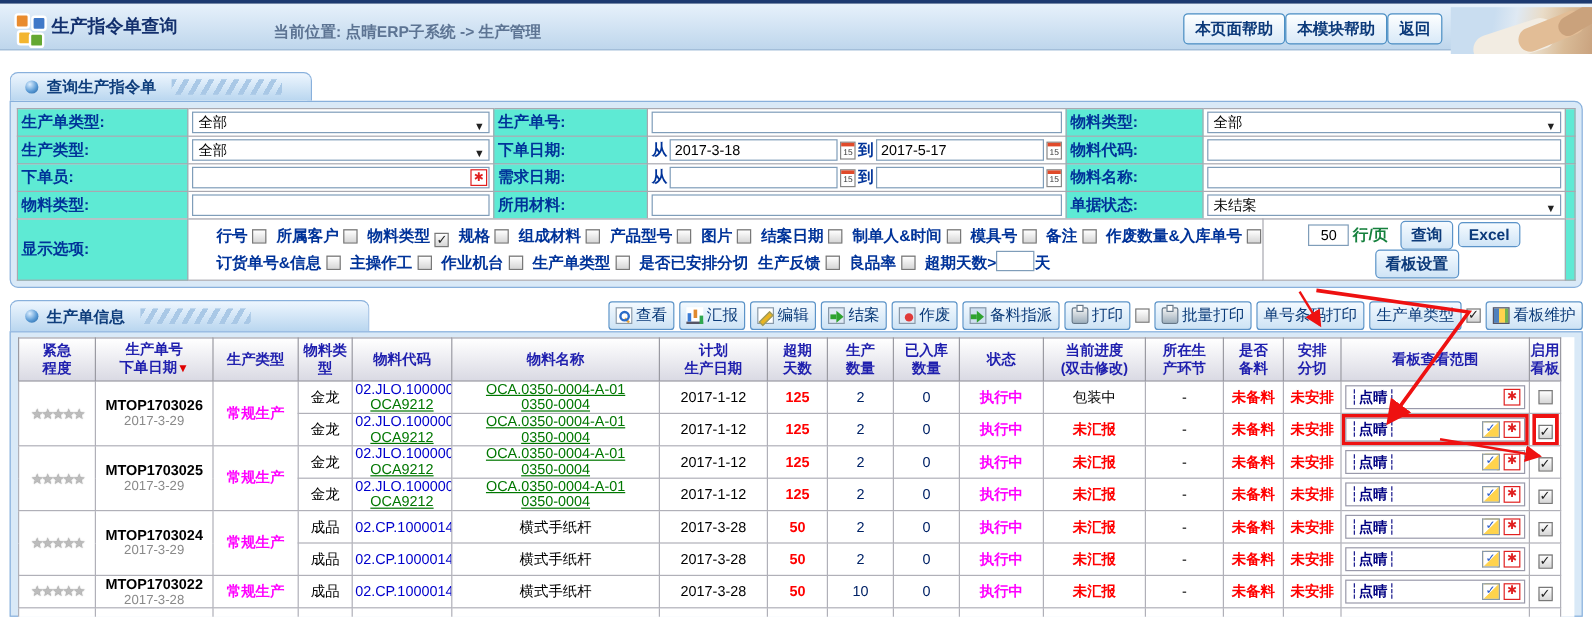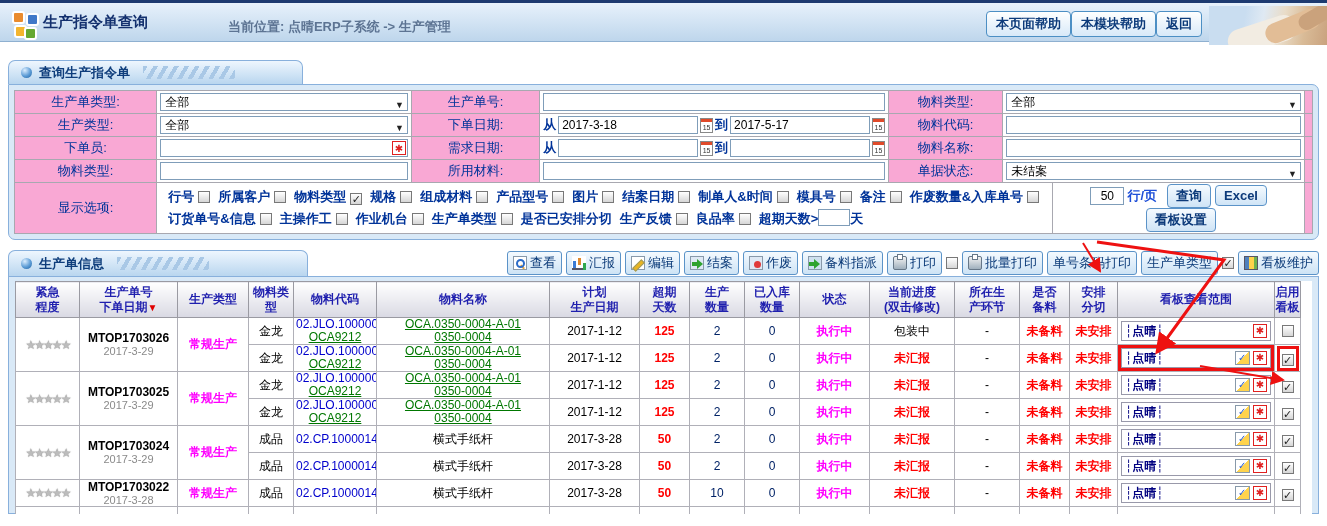--- a/index.html
+++ b/index.html
@@ -24,59 +24,59 @@
     padding:3px 9px; font-size:13px; font-weight:bold; color:#0c3a7a; cursor:pointer; }
   .photo { position:absolute; right:0; top:3px; width:118px; height:39px; overflow:hidden;
     background:linear-gradient(100deg,#c9ddf0 30%,#dfe9f3 45%,#e9dcc8 62%,#d9bb97 80%,#c9a27e 100%); }
   .photo i { position:absolute; display:block; }
   .ph1 { left:18px; top:16px; width:70px; height:26px; background:#f2ece2; border-radius:12px; transform:rotate(-18deg); }
   .ph2 { left:55px; top:10px; width:58px; height:20px; background:#e2bd96; border-radius:10px; transform:rotate(-22deg); }
   .ph3 { left:88px; top:2px; width:40px; height:16px; background:#caa27c; border-radius:8px; transform:rotate(-30deg); }
   
   .panel { position:absolute; left:8px; width:1311px; }
   .tabrow { display:flex; align-items:flex-end; height:24px; }
-  .tab { display:flex; align-items:center; gap:7px; width:295px; height:24px; padding:0 12px;
+  .tab { display:flex; align-items:center; gap:7px; width:252px; height:24px; padding:0 12px;
     background:linear-gradient(#eef6fe,#b9d6ef); border:1px solid #88b0dc; border-bottom:none;
     border-radius:7px 7px 0 0; }
   .sphere { width:11px; height:11px; border-radius:50%;
     background:radial-gradient(circle at 35% 30%,#dceeff,#5b9bd5 55%,#1d5fa0); }
   .tabtitle { font-size:13px; font-weight:bold; color:#0f3e7c; white-space:nowrap; }
   .stripes { width:92px; height:13px; margin-left:6px;
     background:repeating-linear-gradient(120deg,#a9c8e6 0 4px,rgba(0,0,0,0) 4px 9px); }
   .pbody { background:#d9e9f7; border:1px solid #88b0dc; border-radius:0 7px 7px 7px; padding:5px; }
   
   .ftable { width:100%; border-collapse:collapse; table-layout:fixed; background:#fff; }
   .ftable td { border:1px solid #a8a8b0; height:23px; padding:1px 3px; }
-  td.flabel { background:#f9a8d4; text-align:center; font-weight:normal; color:#003399; font-size:13px; white-space:nowrap; }
+  td.flabel { background:#5eead4; text-align:left; font-weight:bold; color:#003399; font-size:13px; white-space:nowrap; }
   td.ffield { background:#fff; }
   .sel { position:relative; background:#fff; border:1px solid #7f9db9; height:18px; line-height:16px;
     padding:0 16px 0 4px; font-size:12px; color:#000; cursor:pointer; }
   .sel .arr { position:absolute; right:3px; top:3px; font-size:9px; color:#222; }
   .tin { position:relative; background:#fff; border:1px solid #7f9db9; height:18px; line-height:16px;
     padding:0 16px 0 4px; font-size:12px; }
   .tin.noicon { padding-right:4px; }
   .ic-clear { position:absolute; right:1px; top:1px; width:14px; height:14px; background:#fff;
     border:1px solid #e02020; color:#e02020; font-size:10px; line-height:13px; text-align:center; cursor:pointer; }
   .daterow { display:flex; align-items:center; gap:2px; }
   .dlbl { font-weight:bold; color:#003399; font-size:13px; }
   .din { width:152px; background:#fff; border:1px solid #7f9db9; height:18px; line-height:16px; padding:0 3px; }
   .ic-cal { width:14px; height:15px; background:#fff; border:1px solid #888; position:relative;
     font-size:7px; color:#333; text-align:center; line-height:18px; cursor:pointer; }
   .ic-cal::before { content:""; position:absolute; top:0; left:0; right:0; height:3px; background:#e04a2a; }
   .cb { width:12px; height:12px; border:1px solid #787878; background:linear-gradient(#ffffff,#d6d6d6);
     display:inline-block; vertical-align:-2px; font-size:11px; line-height:10px; text-align:center;
     color:#222; font-weight:bold; cursor:pointer; }
-  .optline { color:#003399; font-weight:bold; font-size:13px; line-height:22px; white-space:nowrap; }
+  .optline { color:#003399; font-weight:bold; font-size:13px; line-height:22px; white-space:nowrap;margin-left:12px; }
   .optline .olabel { margin-left:8px; }
   .optline .cb { margin-left:4px; }
   .numin { display:inline-block; width:32px; background:#fff; border:1px solid #7f9db9; height:17px; vertical-align:-3px; }
   .pcell { text-align:center; }
   .psize { display:inline-block; width:34px; background:#fff; border:1px solid #7f9db9; height:18px;
     line-height:16px; text-align:center; font-size:12px; }
-  .punit { font-weight:bold; color:#1d4ed8; font-size:13px; margin:0 6px 0 3px; }
+  .punit { font-weight:bold; color:#15803d; font-size:13px; margin:0 6px 0 3px; }
   .abtn { background:linear-gradient(#f6fbff,#cfe4f6); border:1px solid #5b93c8; border-radius:4px;
     padding:2px 8px; font-size:13px; color:#0c3a7a; cursor:pointer; margin-left:4px; font-weight:bold; }
   
   .tbwrap { display:flex; align-items:center; gap:4px; margin-left:auto; padding-bottom:1px; }
   .tbtn { display:inline-flex; align-items:center; background:linear-gradient(#f4faff,#cde3f5);
     border:1px solid #5b93c8; border-radius:3px; padding:2px 5px; font-size:13px; color:#0a3a78;
     cursor:pointer; white-space:nowrap; }
   .ic { width:14px; height:14px; display:inline-block; position:relative; margin-right:3px; vertical-align:-2px; }
   .ic-view { background:#fff; border:1px solid #8899aa; }
   .ic-view::after { content:""; position:absolute; left:2px; top:2px; width:5px; height:5px;

